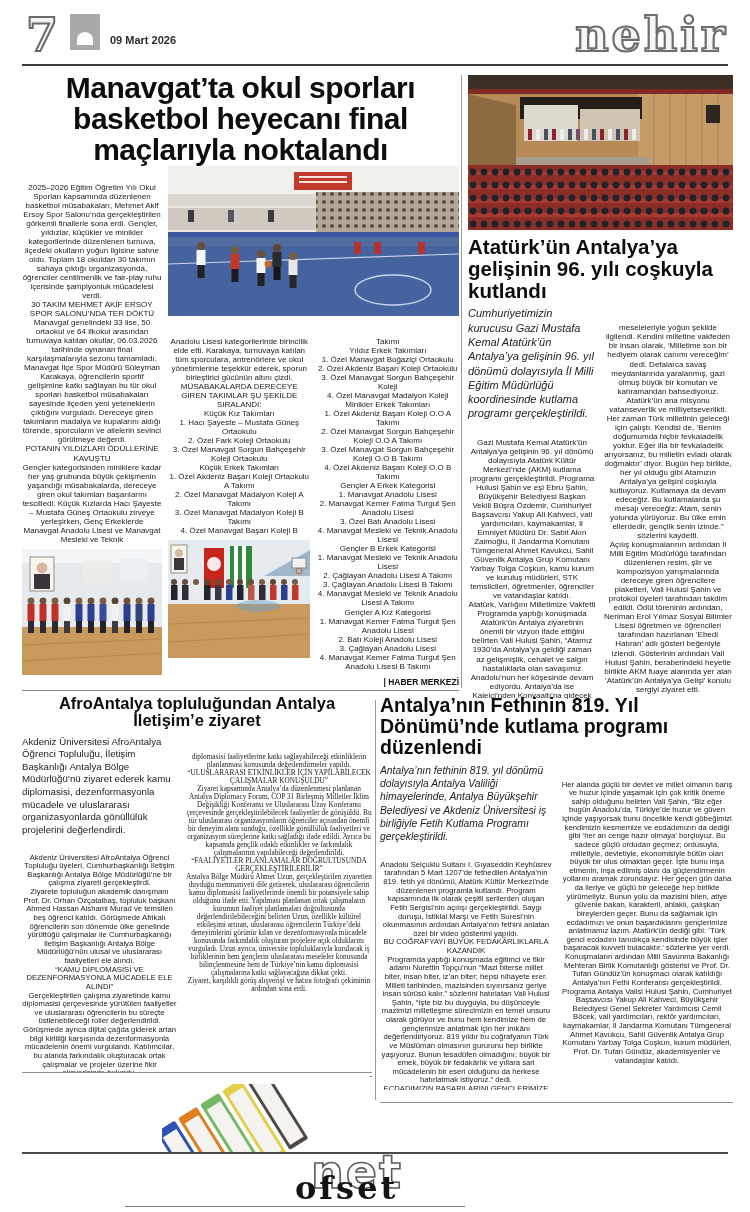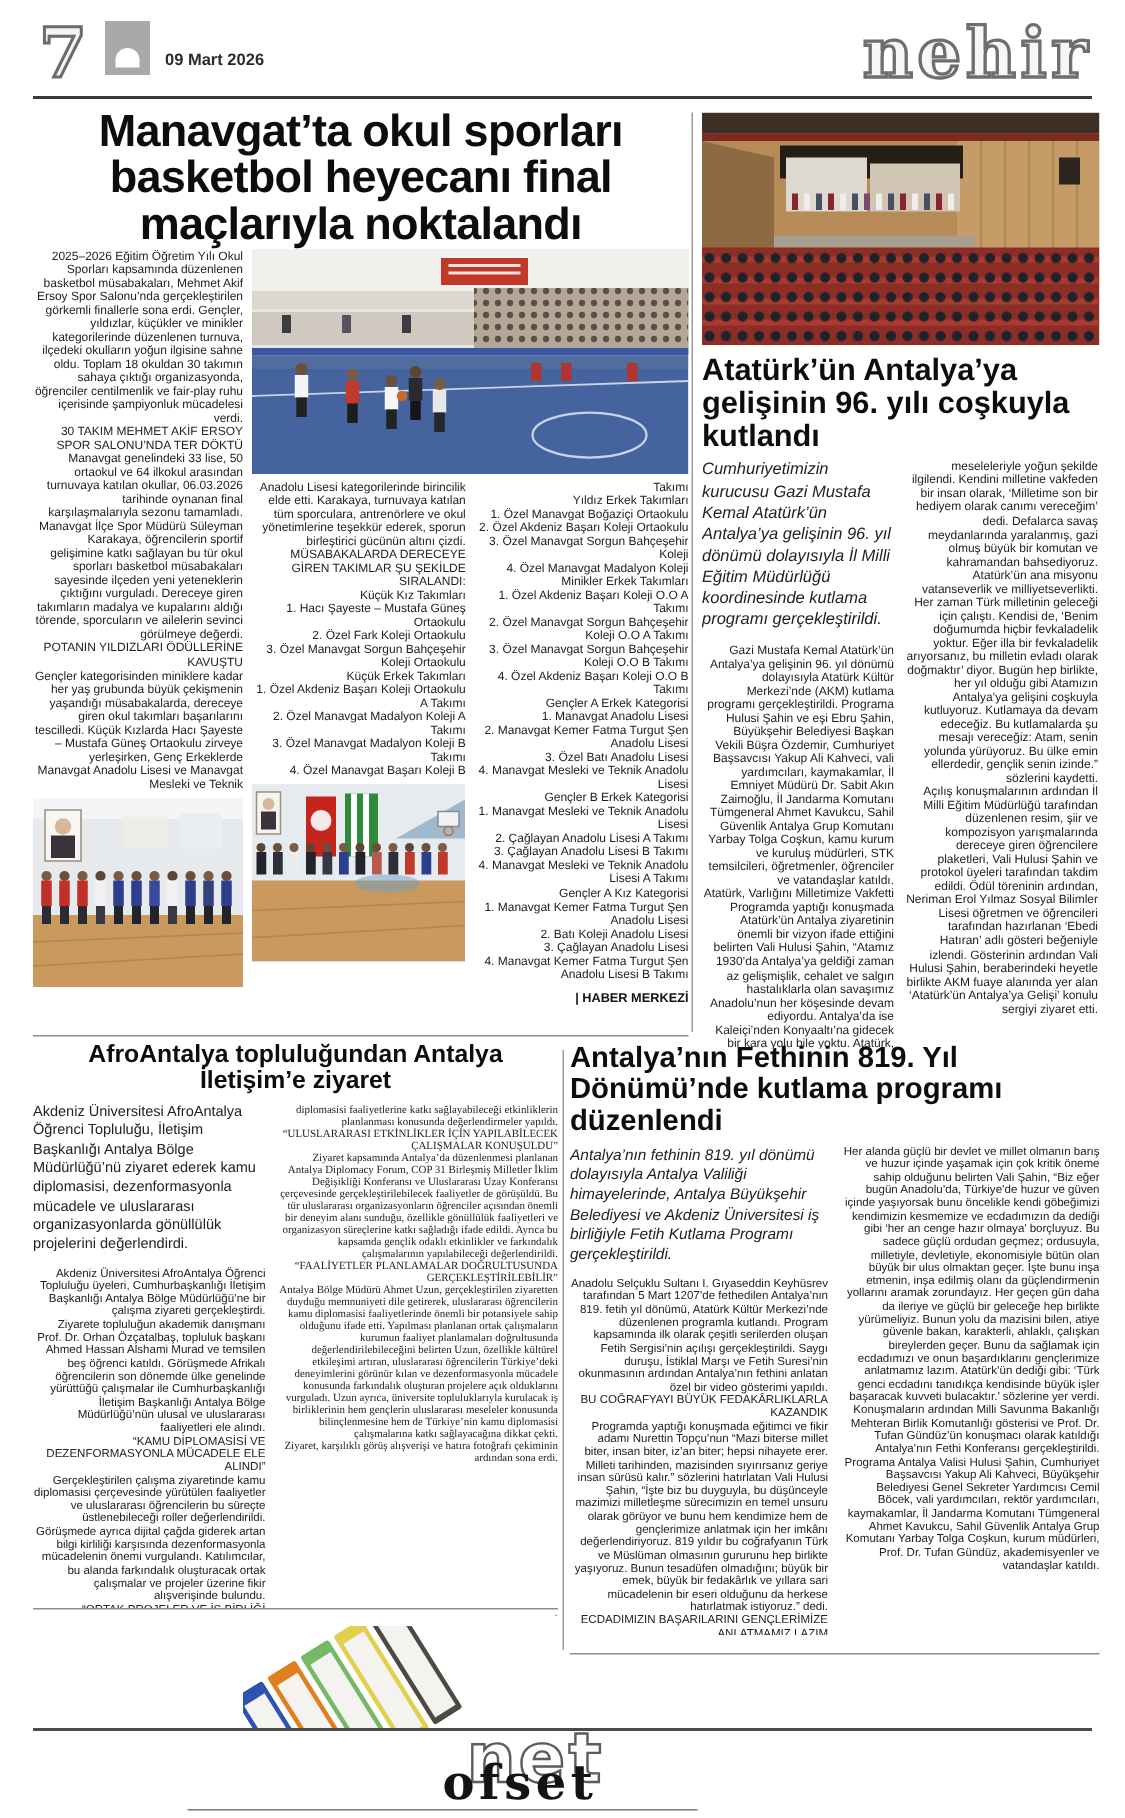--- a/index.html
+++ b/index.html
@@ -10,21 +10,21 @@
   .pageno{position:absolute;left:4px;top:2px;font:700 46px "DejaVu Serif",serif;
           color:#f4f4f4;-webkit-text-stroke:2px #6b6b6b;text-shadow:0 0 1px #777;}
   .hdr-logo{position:absolute;left:48px;top:8px;width:30px;height:36px;background:#a9a9a9;}
   .hdr-logo .arch{position:absolute;left:7px;bottom:5px;width:16px;height:13px;background:#fff;
           border-radius:9px 9px 0 0;}
   .hdr-date{position:absolute;left:88px;top:28px;font-size:11px;font-weight:700;color:#2b2b2b;}
   .masthead{position:absolute;right:0;top:2px;font:700 46px "DejaVu Serif",serif;letter-spacing:3px;
           color:#f6f6f6;-webkit-text-stroke:2.2px #6e6e6e;text-shadow:0 0 1px #777;}
   .rule-top{position:absolute;left:22px;right:22px;top:64px;height:2px;background:#3a3a3a;}
   
-  .col{white-space:pre-line;text-align:right;overflow-wrap:break-word;color:#222;}
+  .col{white-space:pre-line;text-align:center;overflow-wrap:break-word;color:#222;margin-top:17px;}
   .byline{font-weight:700;text-align:right;color:#111;}
   .vrule{position:absolute;width:1px;background:#9a9a9a;}
   .hrule{position:absolute;height:1px;background:#8d8d8d;}
   .photo{display:block;background:#ddd;}
   
   .a1{position:absolute;left:22px;top:72px;width:437px;height:616px;overflow:hidden;}
   .a1 h1{margin:0;font-size:30px;line-height:1.04;font-weight:800;text-align:center;
          letter-spacing:-.5px;color:#0d0d0d;}
   .a1 .lede{margin:7px 2px 8px 2px;font-style:italic;font-size:10.6px;line-height:1.25;color:#222;}
   .a1-cols{display:flex;gap:6px;}

